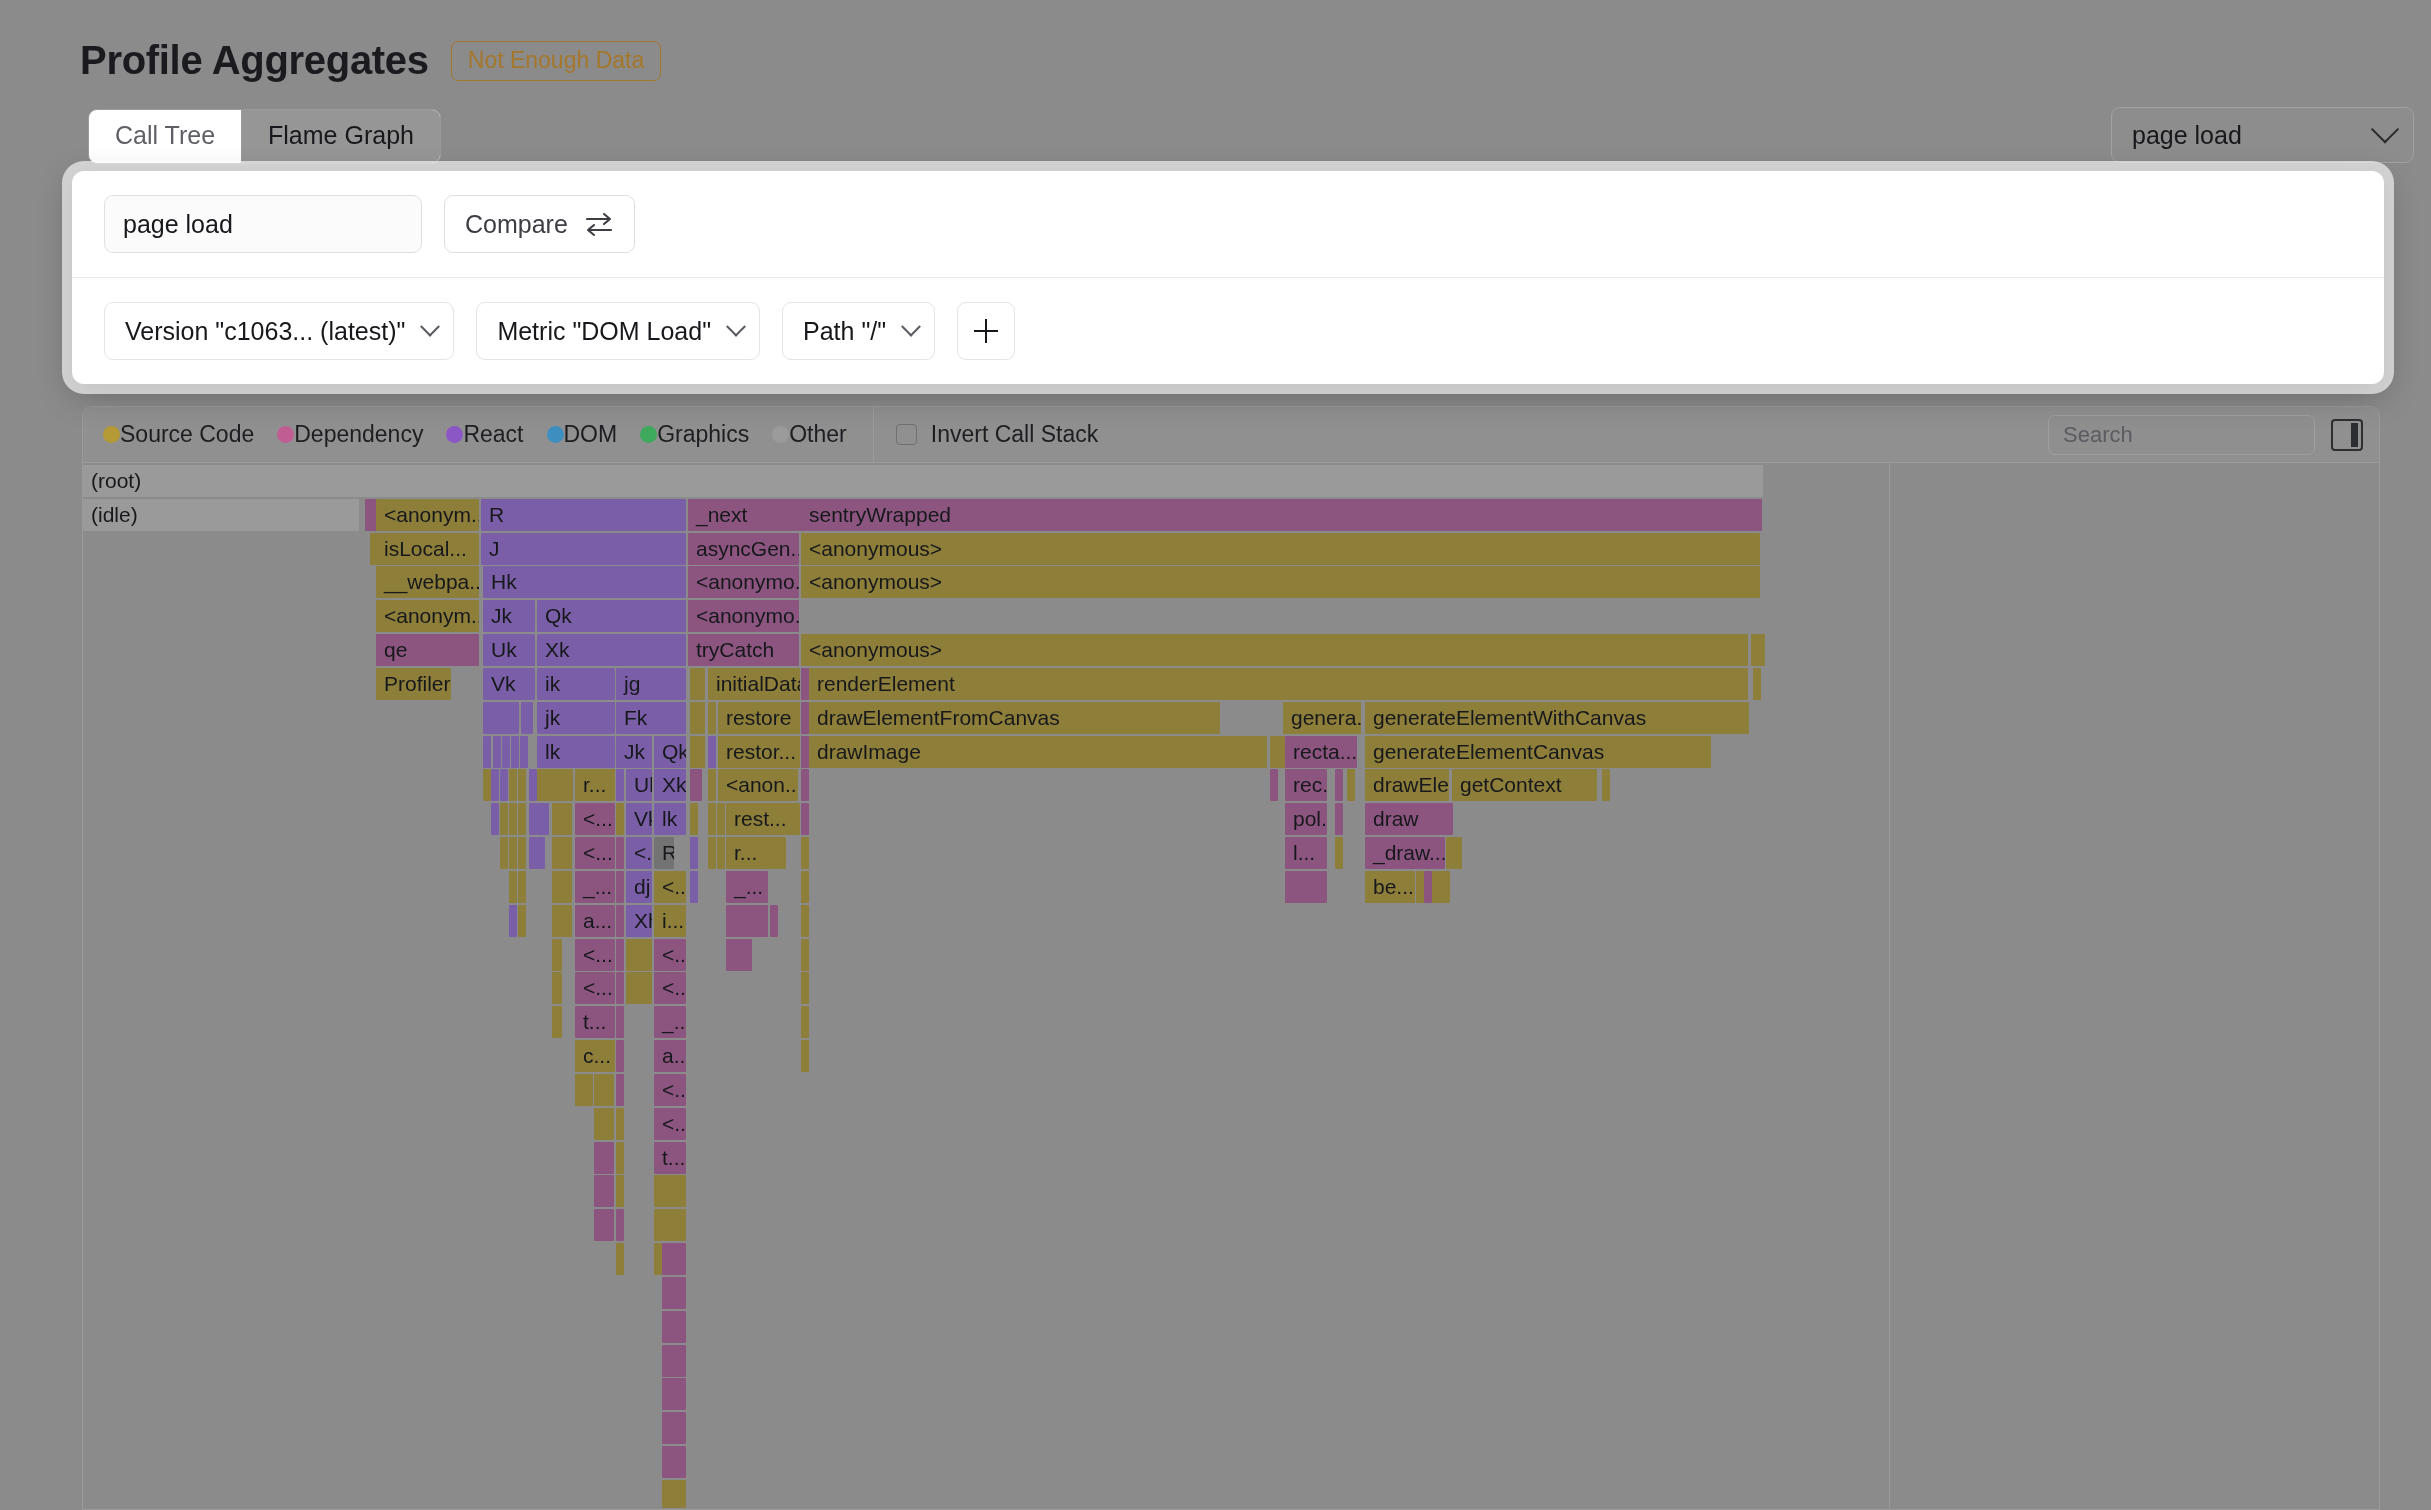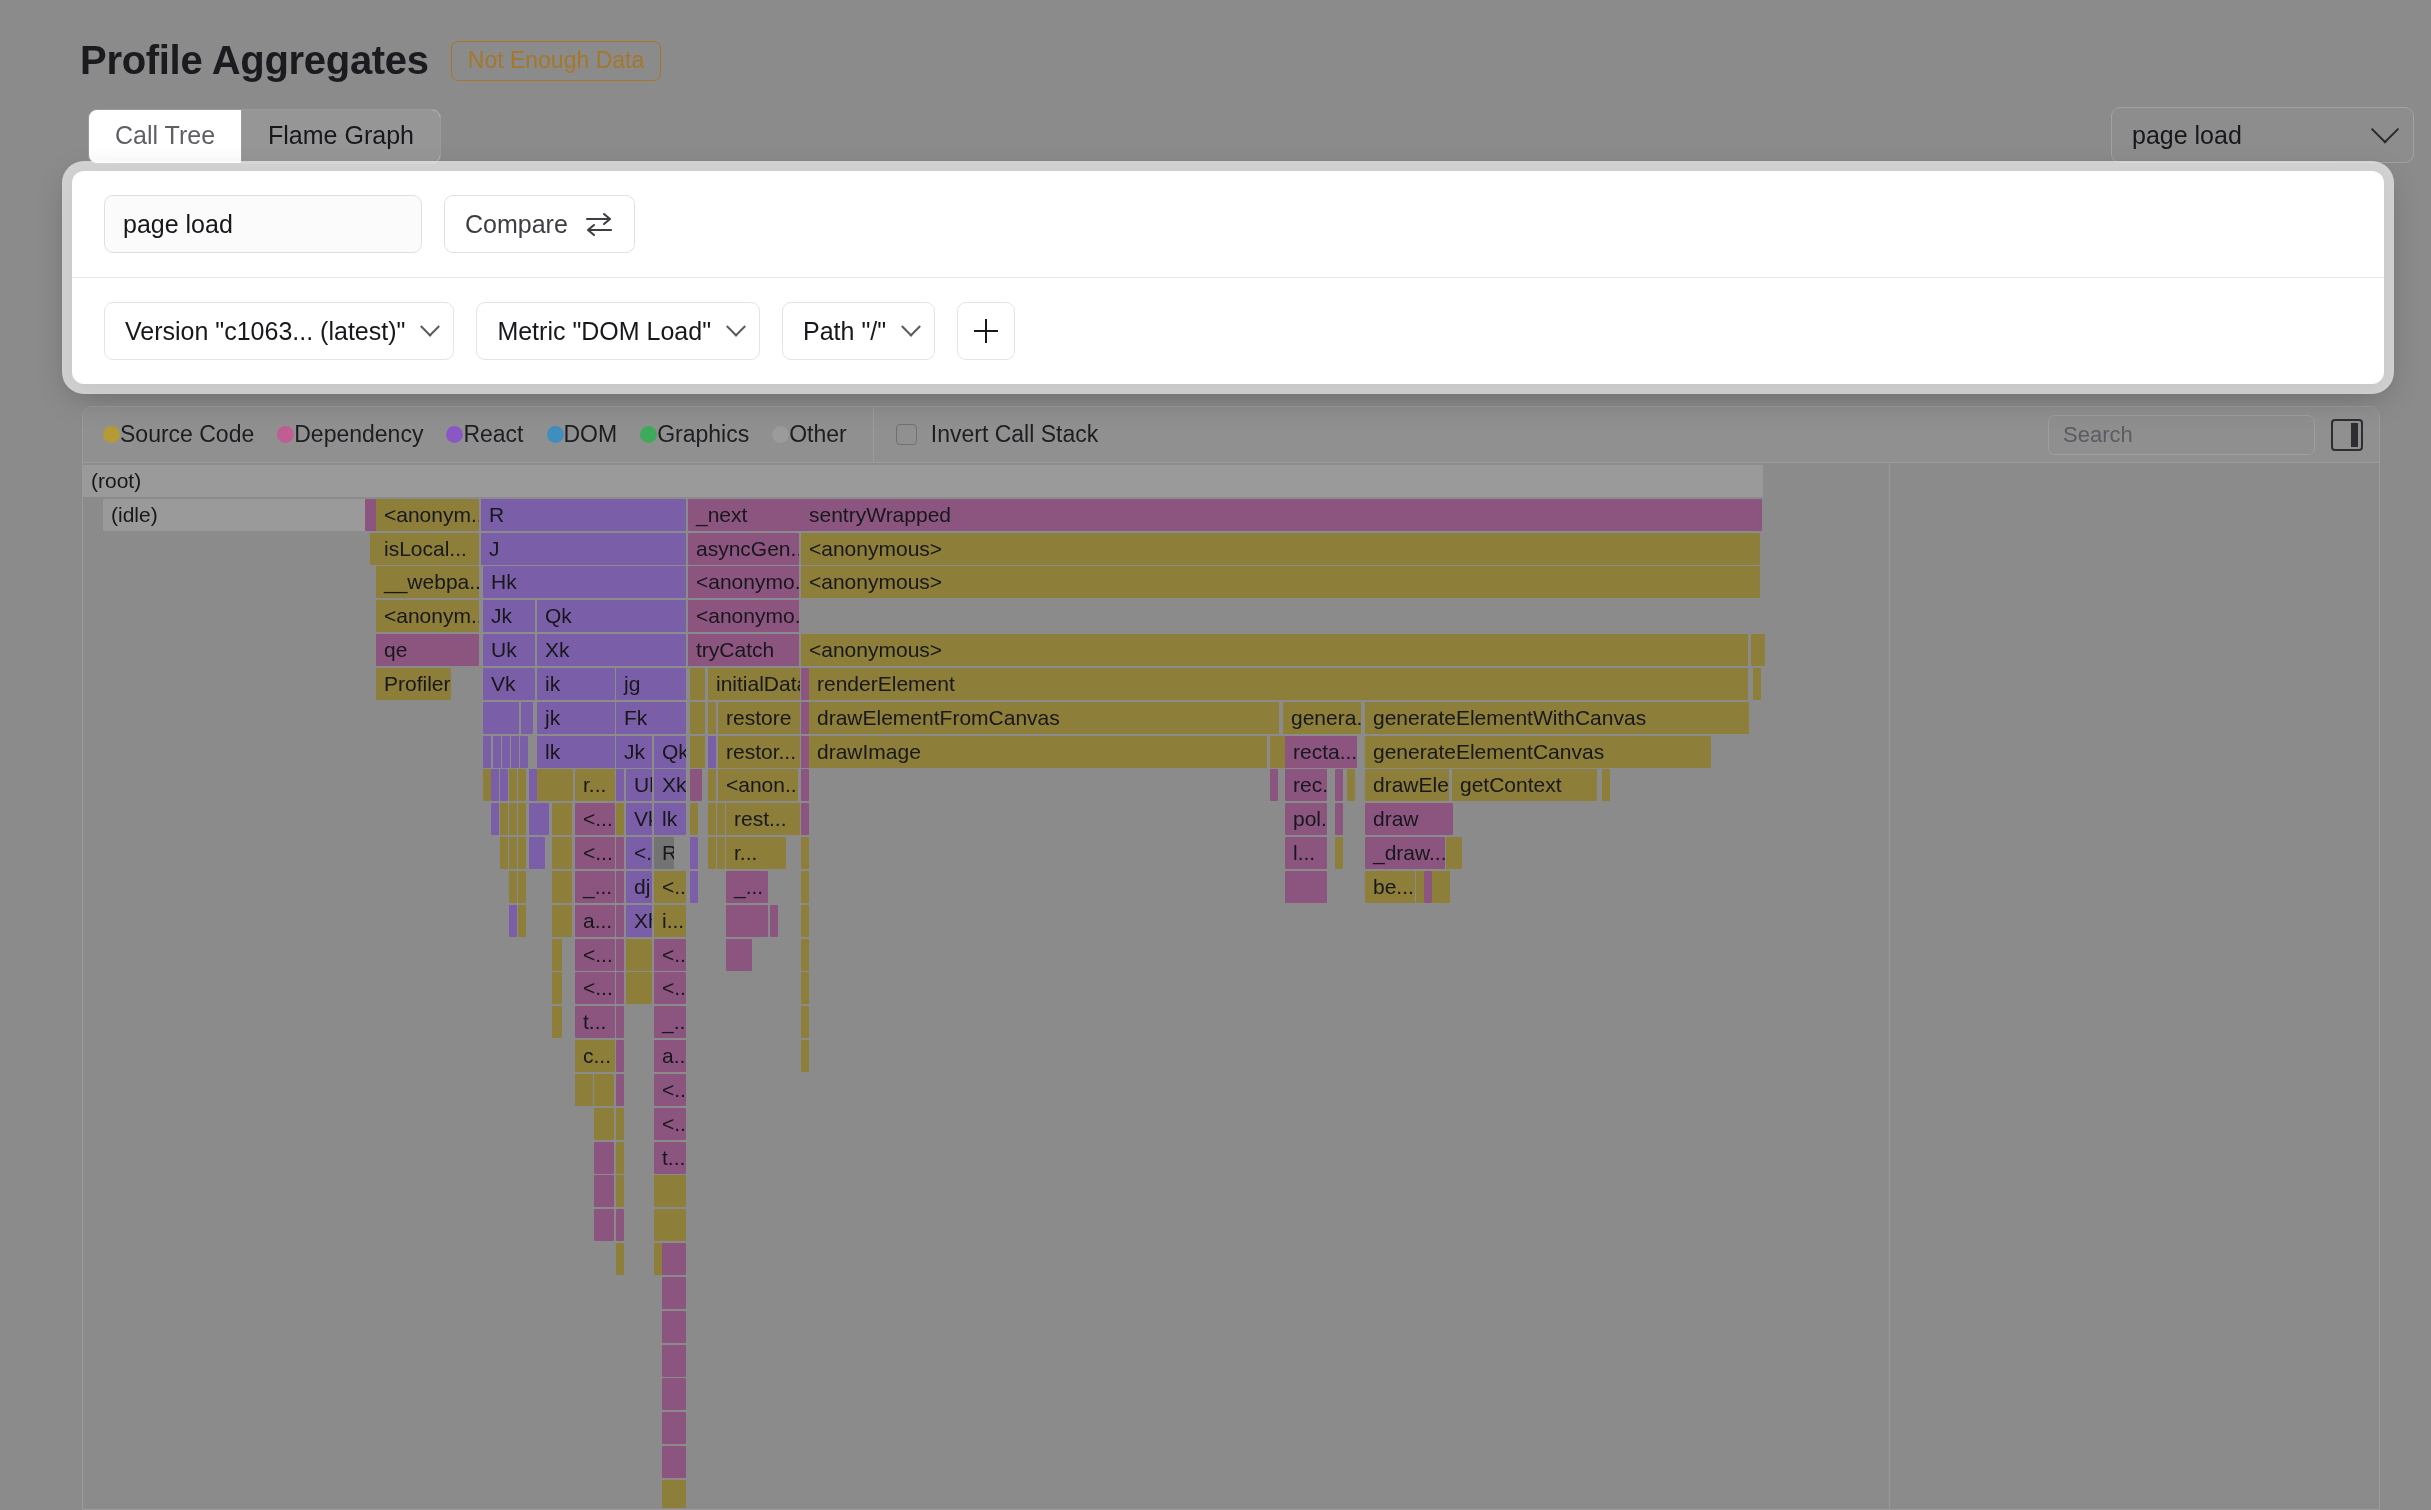--- a/index.html
+++ b/index.html
@@ -351,21 +351,21 @@
       </label>
       <div class="tool-right">
         <input class="search-box" type="text" placeholder="Search" style="">
         <div class="panel-toggle"></div>
       </div>
     </div>
 
     <div class="split">
       <div class="flame-wrap" id="flame">
           <div class="frame" style="left: 0px; top: 2px; width: 1680px; background: rgb(154, 154, 154);">(root)</div>
-          <div class="frame" style="left: 0px; top: 36px; width: 276px; background: rgb(154, 154, 154); margin-left: 20px;">(idle)</div>
+          <div class="frame" style="left: 0px; top: 36px; width: 276px; background: rgb(154, 154, 154);">(idle)</div>
           <div class="frame" style="left: 282px; top: 36px; width: 3px; background: rgb(139, 85, 128);"></div>
           <div class="frame" style="left: 287px; top: 36px; width: 3px; background: rgb(139, 85, 128);"></div>
           <div class="frame" style="left: 293px; top: 36px; width: 103px; background: rgb(141, 126, 58);">&lt;anonym..</div>
           <div class="frame" style="left: 398px; top: 36px; width: 205px; background: rgb(122, 95, 168);">R</div>
           <div class="frame" style="left: 605px; top: 36px; width: 118px; background: rgb(139, 85, 128);">_next</div>
           <div class="frame" style="left: 718px; top: 36px; width: 961px; background: rgb(139, 85, 128);">sentryWrapped</div>
           <div class="frame" style="left: 287px; top: 70px; width: 4px; background: rgb(141, 126, 58);"></div>
           <div class="frame" style="left: 293px; top: 70px; width: 103px; background: rgb(141, 126, 58);">isLocal...</div>
           <div class="frame" style="left: 398px; top: 70px; width: 205px; background: rgb(122, 95, 168);">J</div>
           <div class="frame" style="left: 605px; top: 70px; width: 111px; background: rgb(139, 85, 128);">asyncGen...</div>
@@ -395,21 +395,21 @@
           <div class="frame" style="left: 726px; top: 205px; width: 939px; background: rgb(141, 126, 58);">renderElement</div>
           <div class="frame" style="left: 1670px; top: 205px; width: 5px; background: rgb(141, 126, 58);"></div>
           <div class="frame" style="left: 400px; top: 239px; width: 36px; background: rgb(122, 95, 168);"></div>
           <div class="frame" style="left: 438px; top: 239px; width: 12px; background: rgb(122, 95, 168);"></div>
           <div class="frame" style="left: 454px; top: 239px; width: 78px; background: rgb(122, 95, 168);">jk</div>
           <div class="frame" style="left: 533px; top: 239px; width: 70px; background: rgb(122, 95, 168);">Fk</div>
           <div class="frame" style="left: 607px; top: 239px; width: 15px; background: rgb(141, 126, 58);"></div>
           <div class="frame" style="left: 625px; top: 239px; width: 7px; background: rgb(141, 126, 58);"></div>
           <div class="frame" style="left: 635px; top: 239px; width: 82px; background: rgb(141, 126, 58);">restore</div>
           <div class="frame" style="left: 718px; top: 239px; width: 5px; background: rgb(139, 85, 128);"></div>
-          <div class="frame" style="left: 726px; top: 239px; width: 470px; background: rgb(141, 126, 58);">drawElementFromCanvas</div>
+          <div class="frame" style="left: 726px; top: 239px; width: 411px; background: rgb(141, 126, 58);">drawElementFromCanvas</div>
           <div class="frame" style="left: 1200px; top: 239px; width: 78px; background: rgb(141, 126, 58);">genera...</div>
           <div class="frame" style="left: 1282px; top: 239px; width: 384px; background: rgb(141, 126, 58);">generateElementWithCanvas</div>
           <div class="frame" style="left: 400px; top: 273px; width: 8px; background: rgb(122, 95, 168);"></div>
           <div class="frame" style="left: 410px; top: 273px; width: 7px; background: rgb(122, 95, 168);"></div>
           <div class="frame" style="left: 419px; top: 273px; width: 7px; background: rgb(122, 95, 168);"></div>
           <div class="frame" style="left: 428px; top: 273px; width: 7px; background: rgb(122, 95, 168);"></div>
           <div class="frame" style="left: 437px; top: 273px; width: 8px; background: rgb(122, 95, 168);"></div>
           <div class="frame" style="left: 454px; top: 273px; width: 78px; background: rgb(122, 95, 168);">lk</div>
           <div class="frame" style="left: 533px; top: 273px; width: 36px; background: rgb(122, 95, 168);">Jk</div>
           <div class="frame" style="left: 571px; top: 273px; width: 32px; background: rgb(122, 95, 168);">Qk</div>

